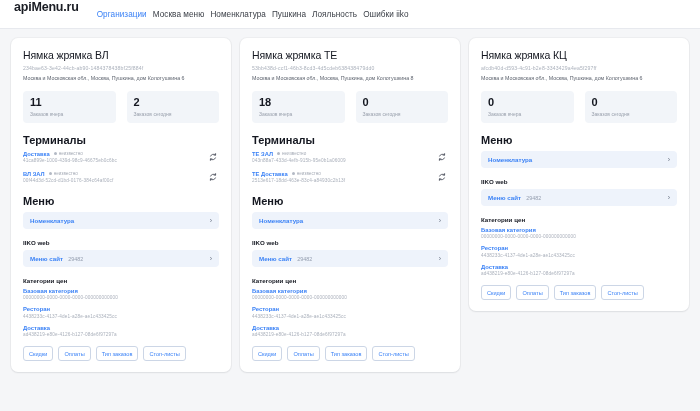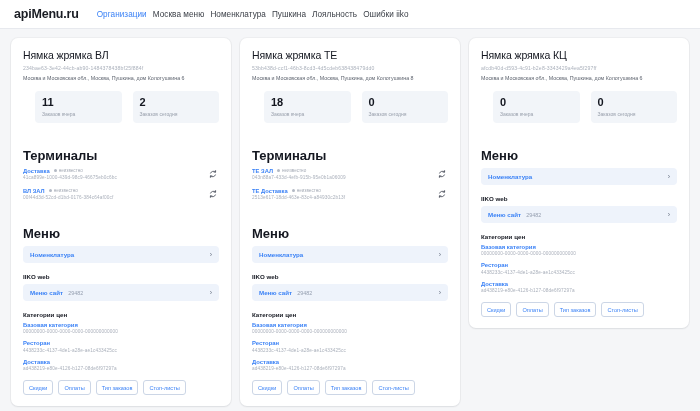--- a/index.html
+++ b/index.html
@@ -8,21 +8,20 @@
     background: #f5f6f8;
     font-family: "Liberation Sans", sans-serif;
     overflow: hidden;
   }
 
   
   .topbar {
     height: 29px;
     background: #ffffff;
     display: flex;
-    align-items: center;
     padding: 0 14px;
     border-bottom: 1px solid #e7e9ee;
   }
   .brand {
     font-size: 12.5px;
     font-weight: 700;
     color: #1a1d24;
     letter-spacing: -0.2px;
     margin-right: 18px;
     white-space: nowrap;
@@ -68,21 +67,21 @@
     word-break: break-all;
   }
   .address {
     font-size: 5.3px;
     color: #5d636e;
     margin-top: 3px;
     line-height: 1.35;
   }
 
   
-  .stats { display: flex; gap: 11px; margin-top: 9px; margin-left: 12px; }
+  .stats { display: flex; gap: 11px; margin-top: 9px; }
   .stat {
     flex: 1 1 0;
     background: #f2f5f9;
     border-radius: 4px;
     padding: 5px 7px 6px 7px;
     min-width: 0;
   }
   .stat-value {
     font-size: 11px;
     font-weight: 700;
@@ -91,24 +90,24 @@
   }
   .stat-label {
     font-size: 5px;
     color: #9aa1ad;
     margin-top: 2px;
     white-space: nowrap;
   }
 
   
   .sec-head {
-    font-size: 13px;
+    font-size: 11px;
     font-weight: 700;
     color: #141720;
-    margin-top: 25px;
+    margin-top: 11px;
     margin-bottom: 5px;
   }
   .sub-head {
     font-size: 6.2px;
     font-weight: 700;
     color: #141720;
     margin-top: 10px;
     margin-bottom: 4px;
   }
 

